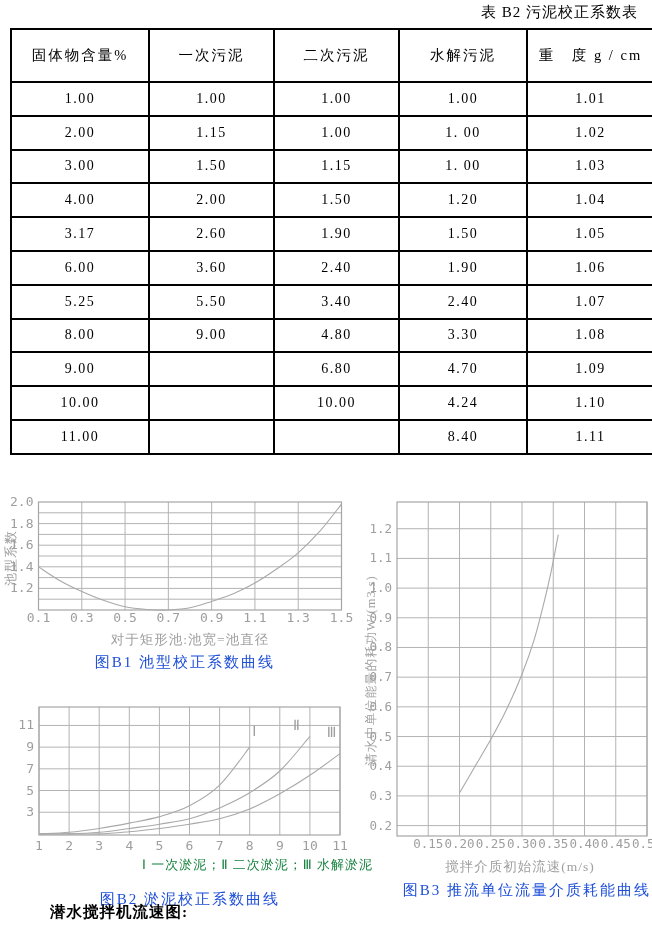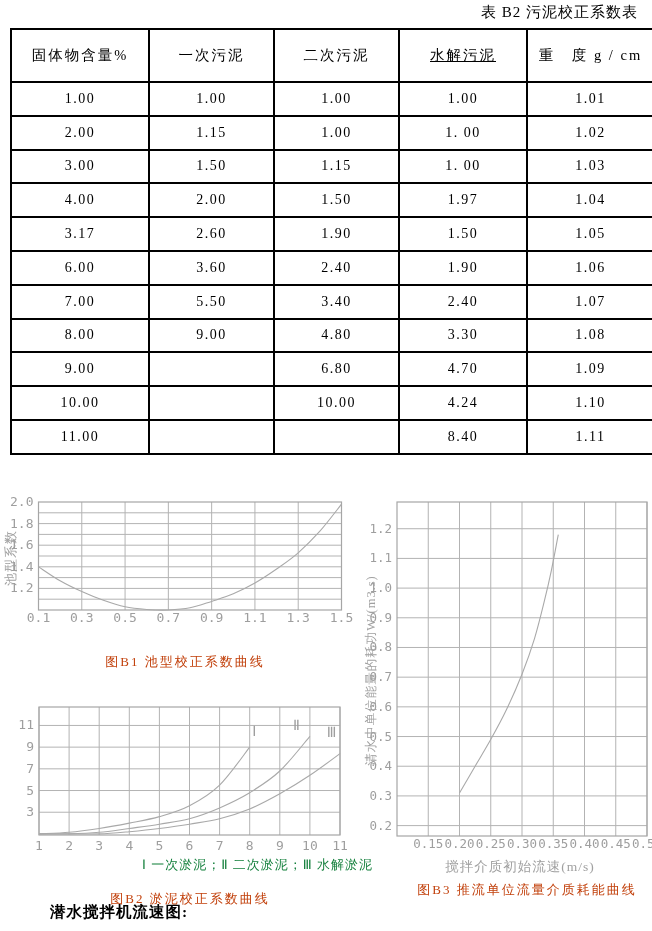--- a/index.html
+++ b/index.html
@@ -4,42 +4,42 @@
 <style>
   html,body{margin:0;padding:0;background:#fff;}
   .page{position:relative;width:652px;height:931px;background:#ffffff;overflow:hidden;
         font-family:"Liberation Serif",serif;color:#000;}
   .doc-title{position:absolute;top:3px;right:14px;font-size:15px;letter-spacing:1px;white-space:nowrap;}
   table.coef{position:absolute;left:10px;top:28px;width:633px;border-collapse:collapse;table-layout:fixed;}
   table.coef th,table.coef td{border:2px solid #000;text-align:center;vertical-align:middle;
         font-size:14px;letter-spacing:1.5px;padding:0;white-space:pre;}
   table.coef th{height:51px;font-size:14.5px;font-weight:normal;letter-spacing:2px;}
   table.coef td{height:31.8px;}
-  .caption{position:absolute;color:#c2410c;text-align:center;font-size:13px;letter-spacing:2px;white-space:nowrap;}
+  .caption{position:absolute;color:#1d4ed8;text-align:center;font-size:15px;letter-spacing:2px;white-space:nowrap;}
   .axis-title{position:absolute;color:#a0a0a0;text-align:center;font-size:13.5px;letter-spacing:1px;white-space:nowrap;}
   .legend-line{position:absolute;color:#15803d;text-align:right;font-size:13px;letter-spacing:1px;white-space:nowrap;}
   .ylab{position:absolute;color:#a0a0a0;font-size:13px;letter-spacing:1px;text-align:center;
         transform:rotate(-90deg);white-space:nowrap;}
   .footer-line{position:absolute;left:2px;top:902px;font-size:15.5px;font-weight:bold;letter-spacing:1px;margin-left:48px;}
   svg text.tick{font-family:"DejaVu Sans Mono",monospace;}
 </style>
 </head>
 <body>
 
 <div class="page">
 
   <div class="doc-title">表 B2 污泥校正系数表</div>
 
   <table class="coef">
     <thead>
       <tr id="thead-row">
           <th style="width: 136px;">固体物含量%</th>
           <th style="width: 123px;">一次污泥</th>
           <th style="width: 123px;">二次污泥</th>
-          <th style="width: 126px; text-decoration: underline;">水解污泥</th>
+          <th style="width: 126px;">水解污泥</th>
           <th style="width: 125px;">重　度 g / cm</th>
         </tr>
     </thead>
     <tbody id="tbody">
         <tr>
           <td>1.00</td>
           <td>1.00</td>
           <td>1.00</td>
           <td>1.00</td>
           <td>1.01</td>
@@ -55,39 +55,39 @@
           <td>3.00</td>
           <td>1.50</td>
           <td>1.15</td>
           <td>1. 00</td>
           <td>1.03</td>
         </tr>
         <tr>
           <td>4.00</td>
           <td>2.00</td>
           <td>1.50</td>
-          <td>1.97</td>
+          <td>1.20</td>
           <td>1.04</td>
         </tr>
         <tr>
           <td>3.17</td>
           <td>2.60</td>
           <td>1.90</td>
           <td>1.50</td>
           <td>1.05</td>
         </tr>
         <tr>
           <td>6.00</td>
           <td>3.60</td>
           <td>2.40</td>
           <td>1.90</td>
           <td>1.06</td>
         </tr>
         <tr>
-          <td>7.00</td>
+          <td>5.25</td>
           <td>5.50</td>
           <td>3.40</td>
           <td>2.40</td>
           <td>1.07</td>
         </tr>
         <tr>
           <td>8.00</td>
           <td>9.00</td>
           <td>4.80</td>
           <td>3.30</td>
@@ -231,20 +231,21 @@
         <text x="29" y="250.54222222222222" text-anchor="end" fill="#9e9e9e" font-size="12.5" class="tick">0.5</text>
         <text x="29" y="280.2311111111111" text-anchor="end" fill="#9e9e9e" font-size="12.5" class="tick">0.4</text>
         <text x="29" y="309.92" text-anchor="end" fill="#9e9e9e" font-size="12.5" class="tick">0.3</text>
         <text x="29" y="339.6088888888889" text-anchor="end" fill="#9e9e9e" font-size="12.5" class="tick">0.2</text>
         <rect x="34" y="12" width="250" height="334" fill="none" stroke="#a6a6a6" stroke-width="1.2"></rect>
         <path d="M96.5 303.0C99.1 298.5,106.9 285.1,112.1 276.2C117.3 267.3,122.5 258.9,127.7 249.5C133.0 240.1,138.2 230.7,143.4 219.8C148.6 208.9,154.3 196.1,159.0 184.2C163.7 172.3,167.9 160.4,171.5 148.6C175.1 136.7,178.1 124.3,180.9 112.9C183.7 101.6,186.0 91.7,188.4 80.3C190.8 68.9,194.1 50.6,195.3 44.7" fill="none" stroke="#a9a9a9" stroke-width="1.1"></path>
       </svg>
     </div>
 
   <div class="ylab" style="left:-29px;top:549px;width:80px;">池型系数</div>
+  <div class="axis-title" style="left:10px;top:631px;width:360px;">对于矩形池:池宽=池直径</div>
   <div class="caption" style="left:5px;top:653px;width:360px;">图B1 池型校正系数曲线</div>
 
   <div class="legend-line" style="left:13px;top:856px;width:360px;">Ⅰ 一次淤泥；Ⅱ  二次淤泥；Ⅲ  水解淤泥</div>
   <div class="caption" style="left:10px;top:878px;width:360px;margin-top:12px;">图B2  淤泥校正系数曲线</div>
 
   <div class="ylab" style="left:221px;top:662px;width:300px;font-size:12.5px;">清水中单位能量的耗功W/(m3.s)</div>
   <div class="axis-title" style="left:380px;top:858px;width:280px;">搅拌介质初始流速(m/s)</div>
   <div class="caption" style="left:387px;top:881px;width:280px;">图B3 推流单位流量介质耗能曲线</div>
 
   <div class="footer-line">潜水搅拌机流速图:</div>

